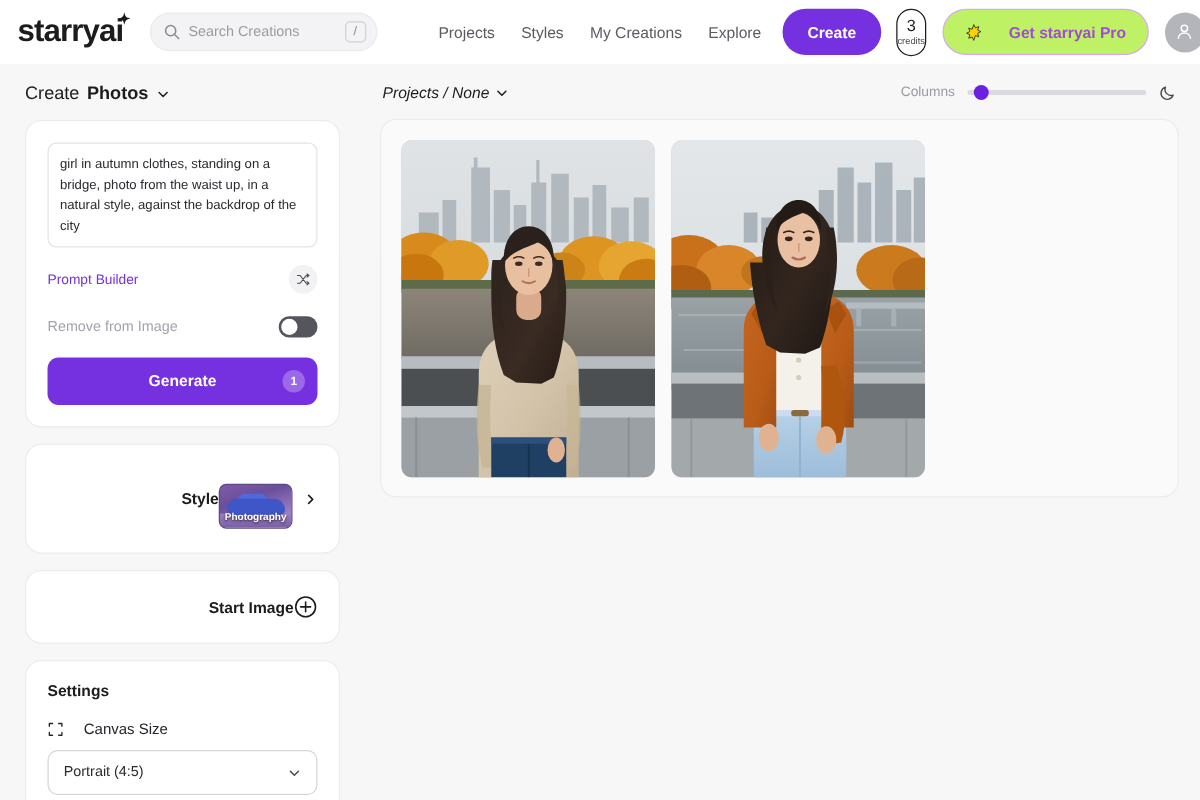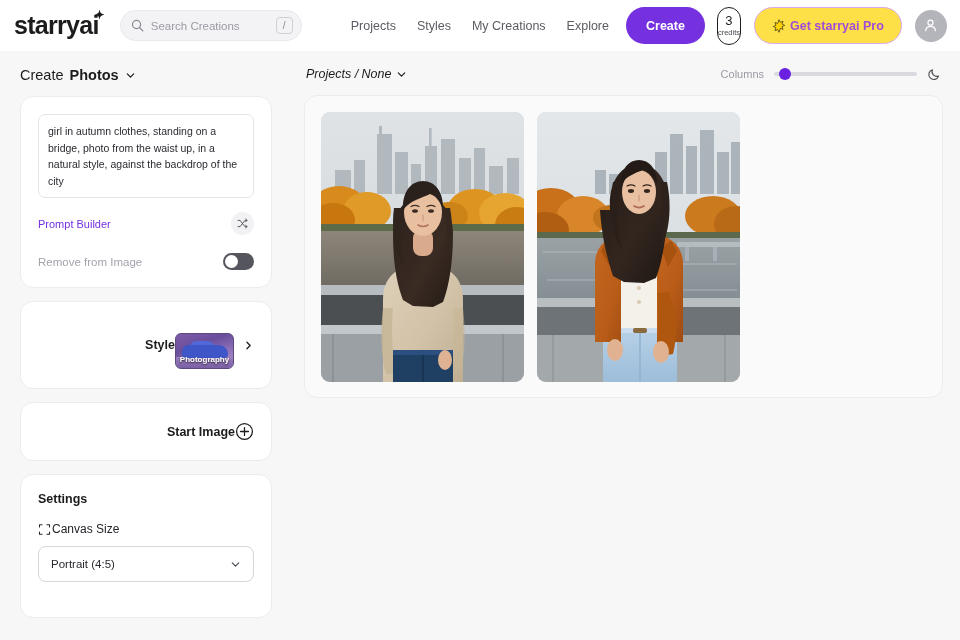--- a/index.html
+++ b/index.html
@@ -97,23 +97,23 @@
     line-height: 1;
   }
   .credits-num { font-size: 13px; color: #1c1c1e; }
   .credits-lbl { font-size: 7.5px; color: #4a4a52; margin-top: 2px; }
 
   .btn-pro {
     margin-left: 13px;
     height: 37px;
     border: 1px solid #d9a8f0;
     border-radius: 19px;
-    background: #fde047;
+    background: #bef264;
     display: flex; align-items: center; justify-content: center;
-    gap: 4px;
+    gap: 21px;
     padding: 16px 17px;
     cursor: pointer;
     white-space: nowrap;
   }
   .btn-pro .lbl { font-size: 12.5px; font-weight: bold; color: #a24bd8; }
   .star-icon { width: 14px; height: 14px; flex-shrink: 0; }
 
   .avatar {
     margin-left: 13px;
     width: 32px; height: 32px;
@@ -244,21 +244,21 @@
     text-align: center;
     font-size: 8px; font-weight: bold; color: #fff;
     text-shadow: 0 1px 2px rgba(0,0,0,.8);
   }
   .chev-r { width: 11px; height: 11px; }
   .plus-icon { width: 19px; height: 19px; }
 
   .settings-card { padding: 17px; }
   .settings-title { font-size: 12.5px; font-weight: bold; color: #1c1c1e; margin-bottom: 16px; }
   .opt-label {
-    display: flex; align-items: center; gap: 1px;
+    display: flex; align-items: center; gap: 16px;
     font-size: 12px; color: #25252b;
     margin-bottom: 10px;
   }
   .icon-sm { width: 13px; height: 13px; flex-shrink: 0; }
   .select-box {
     width: 100%; height: 36px;
     border: 1px solid #d6d6dd;
     border-radius: 8px;
     display: flex; align-items: center; justify-content: space-between;
     padding: 0 12px;
@@ -387,20 +387,24 @@
             <path d="M12.5 1.6l2.2 1.9-2.2 1.9M12.5 10.6l2.2 1.9-2.2 1.9" fill="none" stroke="#4a4a52" stroke-width="1.3" stroke-linecap="round" stroke-linejoin="round"></path>
           </svg>
         </div>
       </div>
       <div class="toggle-row">
         <span class="toggle-lbl">Remove from Image</span>
         <div class="toggle">
             <div class="knob"></div>
           </div>
       </div>
+      <button class="btn-generate">
+        <span>Generate</span>
+        <span class="gen-badge">1</span>
+      </button>
     </div>
 
     <div class="card row-card">
       <span class="row-lbl">Style</span>
       <div class="style-right">
         <div class="style-thumb">
           <div class="ground"></div>
           <div class="car2"></div>
           <div class="car"></div>
           <div class="lbl">Photography</div>

